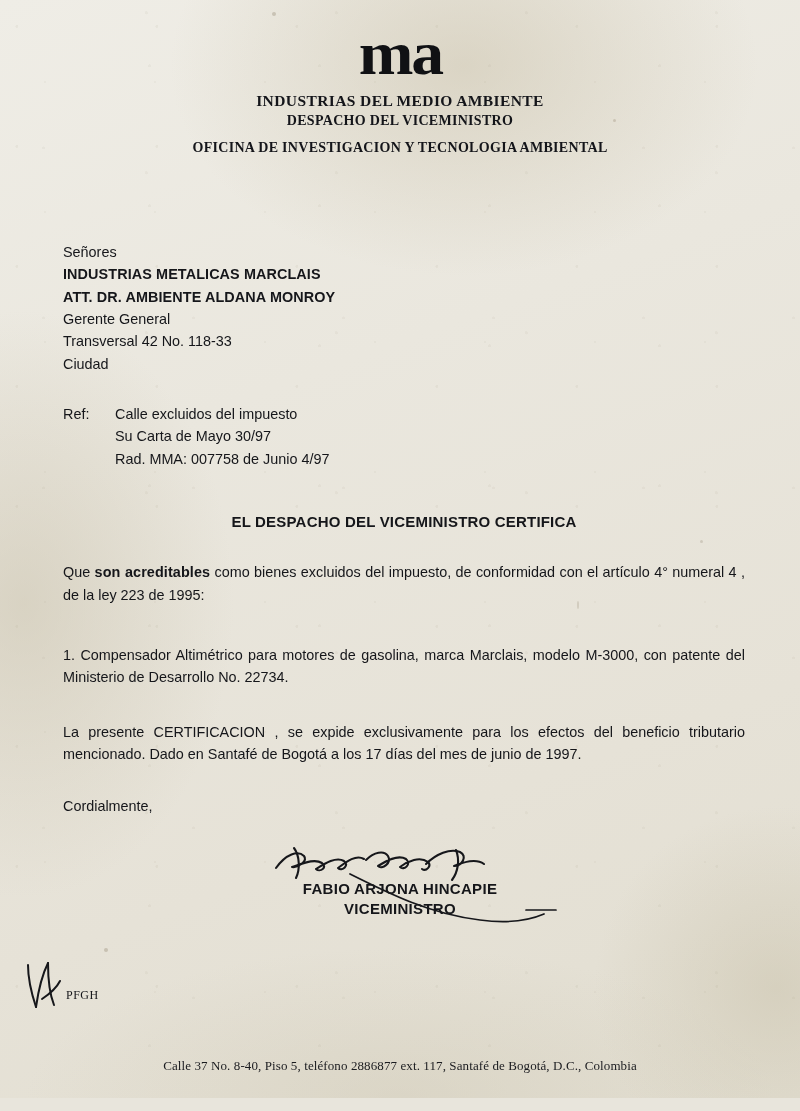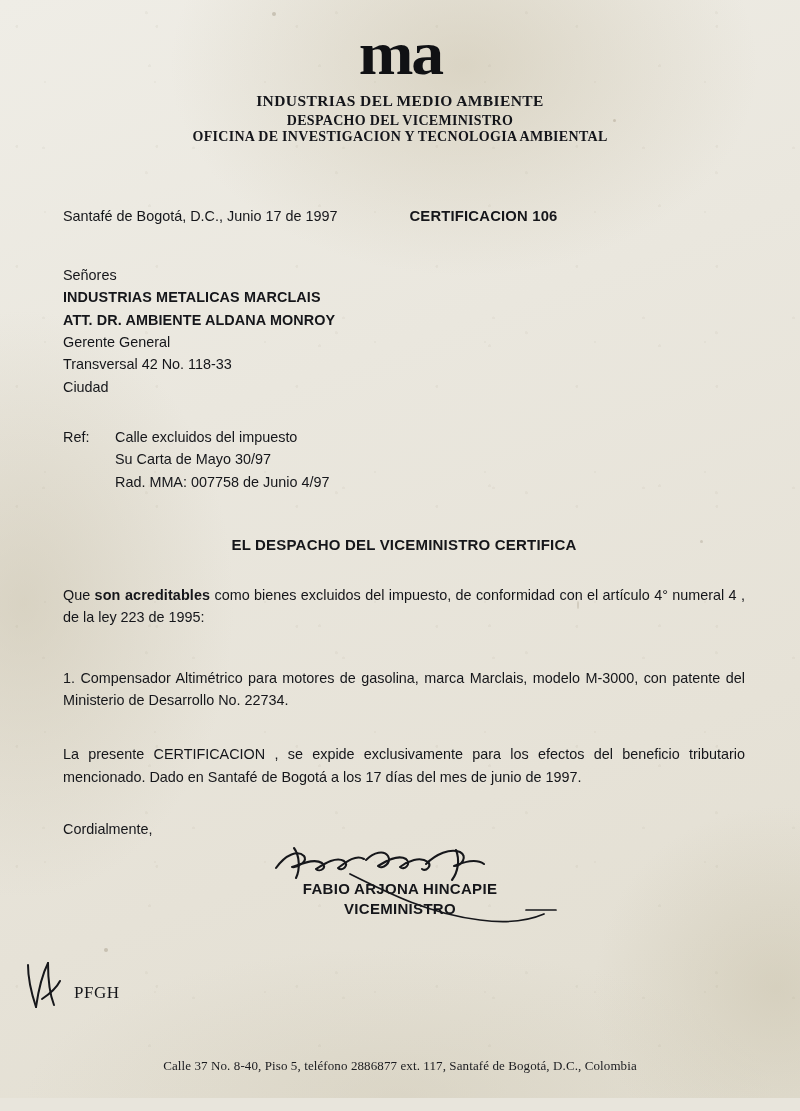--- a/index.html
+++ b/index.html
@@ -66,21 +66,21 @@
     transform: scaleX(1.06);
   }
   .org-lines {
     margin-top: 8px;
     font-family: "Liberation Serif", serif;
     font-weight: bold;
     color: #14151a;
   }
   .org-line-1 { font-size: 15.5px; letter-spacing: .4px; }
   .org-line-2 { font-size: 14px; letter-spacing: .3px; margin-top: 3px; }
-  .org-line-3 { font-size: 14px; letter-spacing: .3px; margin-top: 0; }
+  .org-line-3 { font-size: 14px; letter-spacing: .3px; margin-top: 11px; }
 
   
   .content {
     position: absolute;
     left: 63px;
     right: 55px;
     top: 205px;
     font-size: 14.4px;
     line-height: 1.55;
   }
@@ -158,23 +158,23 @@
   .initials {
     position: absolute;
     left: 22px;
     top: 955px;
     display: flex;
     align-items: flex-end;
   }
   .initials-mark { width: 44px; height: 60px; }
   .initials-text {
     font-family: "Liberation Serif", serif;
-    font-size: 17px;
+    font-size: 12px;
     letter-spacing: .5px;
-    margin-left: 8px;
+    margin-left: 0px;
     margin-bottom: 12px;
   }
 
   
   .footer {
     position: absolute;
     left: 0; right: 0;
     top: 1058px;
     text-align: center;
     font-family: "Liberation Serif", serif;
@@ -200,24 +200,20 @@
     <div class="logo">ma</div>
     <div class="org-lines">
       <div class="org-line-1">INDUSTRIAS DEL MEDIO AMBIENTE</div>
       <div class="org-line-2">DESPACHO DEL VICEMINISTRO</div>
       <div class="org-line-3">OFICINA DE INVESTIGACION Y TECNOLOGIA AMBIENTAL</div>
     </div>
   </div>
 
   <div class="content">
 
-    <div class="row-date">
-      <div class="city-date">Santafé de Bogotá, D.C.,  Junio 17 de 1997</div>
-      <div class="cert-no">CERTIFICACION 106</div>
-    </div>
 
     <div class="block-addressee">
       <div class="ln">Señores</div>
       <div class="ln strong">INDUSTRIAS METALICAS MARCLAIS</div>
       <div class="ln strong">ATT. DR. AMBIENTE ALDANA MONROY</div>
       <div class="ln">Gerente General</div>
       <div class="ln">Transversal 42 No. 118-33</div>
       <div class="ln">Ciudad</div>
     </div>
 

